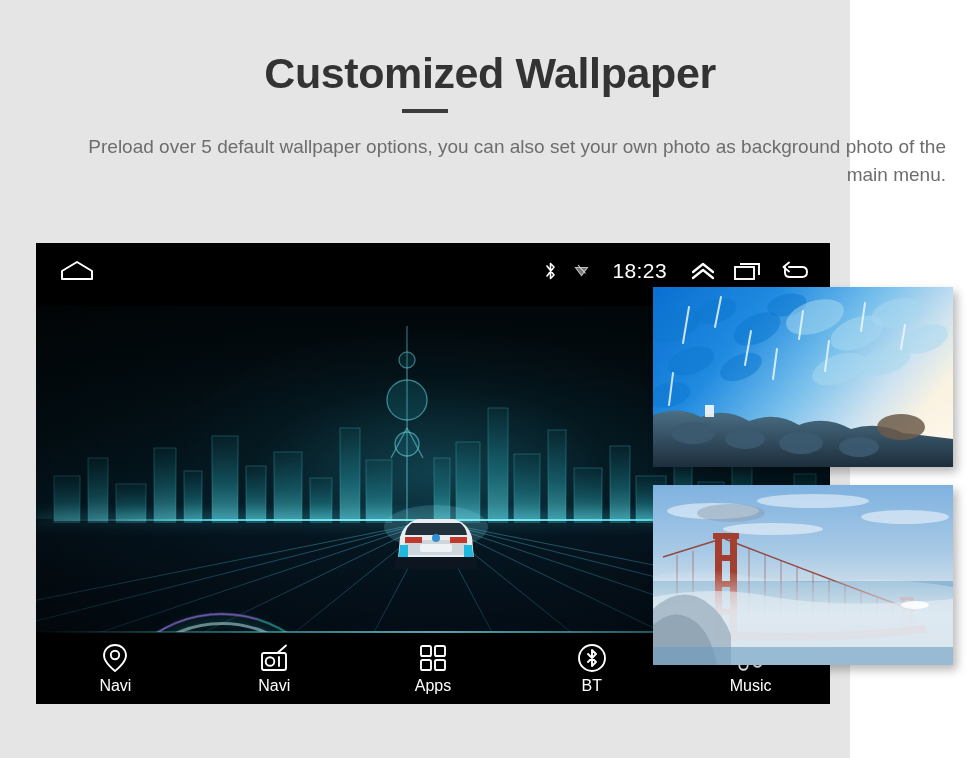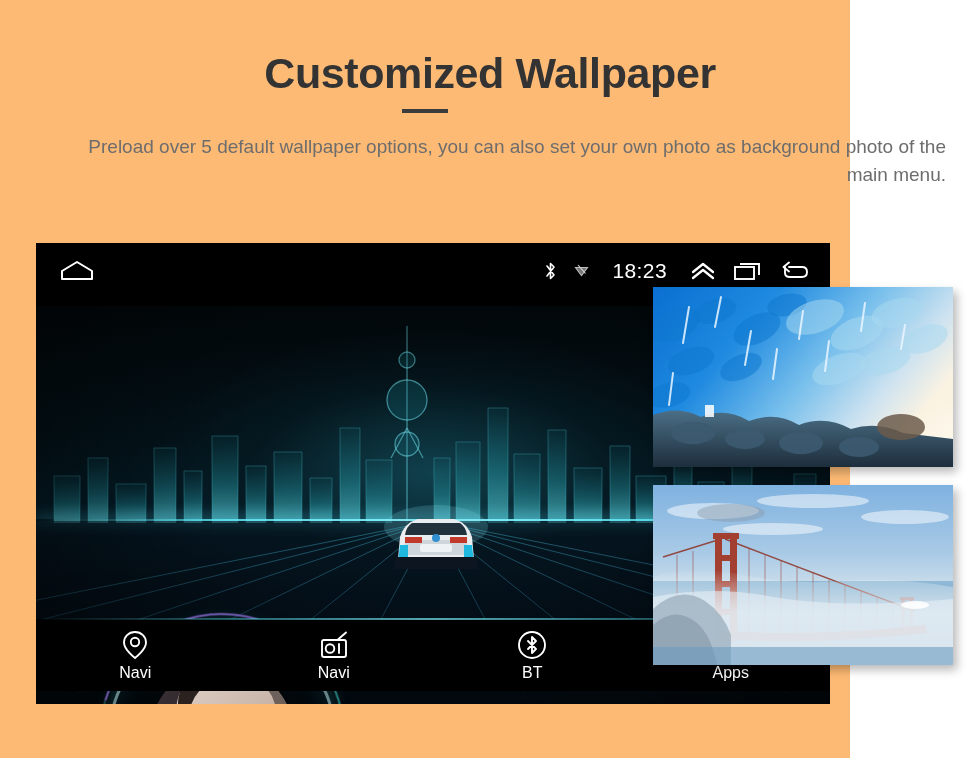--- a/index.html
+++ b/index.html
@@ -9,21 +9,21 @@
     height: 758px;
     background: #ffffff;
     font-family: "Liberation Sans", sans-serif;
     overflow: hidden;
   }
 
   #page {
     position: relative;
     width: 850px;
     height: 758px;
-    background: #fdba74;
+    background: #e5e5e5;
   }
 
   
   .page-title {
     position: absolute;
     top: 50px;
     left: 0;
     width: 980px;
     text-align: center;
     font-size: 43px;
@@ -203,21 +203,21 @@
     color: #ffffff;
     font-size: 23px;
     z-index: 18;
     letter-spacing: 0.5px;
   }
 
   
   .dock {
     position: absolute;
     left: 0;
-    bottom: 13px;
+    bottom: 0;
     width: 794px;
     height: 72px;
     background: #000000;
     display: flex;
     align-items: center;
     z-index: 30;
   }
   .dock-top-glow {
     position: absolute;
     left: 0; top: -1px;
@@ -462,39 +462,49 @@
             <line x1="20" y1="14" x2="20" y2="23" stroke="#ffffff" stroke-width="1.9" stroke-linecap="round"></line>
             <line x1="19" y1="9.5" x2="27" y2="2.5" stroke="#ffffff" stroke-width="1.9" stroke-linecap="round"></line>
           </svg>
         </span>
         <span class="dock-label">Navi</span>
       </div>
 
       <div class="dock-item">
         <span>
           <svg class="dock-icon" width="30" height="30" viewBox="0 0 30 30">
-            <circle cx="15" cy="15" r="13" fill="none" stroke="#ffffff" stroke-width="1.9"></circle>
-            <path d="M11 11 L19 19 L15 23 L15 7 L19 11 L11 19" fill="none" stroke="#ffffff" stroke-width="1.9" stroke-linejoin="round" stroke-linecap="round"></path>
-          </svg>
-        </span>
-        <span class="dock-label">BT</span>
-      </div>
-
-      <div class="dock-item">
-        <span>
-          <svg class="dock-icon" width="30" height="30" viewBox="0 0 30 30">
             <rect x="3" y="3" width="10" height="10" rx="1.6" fill="none" stroke="#ffffff" stroke-width="1.9"></rect>
             <rect x="17" y="3" width="10" height="10" rx="1.6" fill="none" stroke="#ffffff" stroke-width="1.9"></rect>
             <rect x="3" y="17" width="10" height="10" rx="1.6" fill="none" stroke="#ffffff" stroke-width="1.9"></rect>
             <rect x="17" y="17" width="10" height="10" rx="1.6" fill="none" stroke="#ffffff" stroke-width="1.9"></rect>
           </svg>
         </span>
         <span class="dock-label">Apps</span>
       </div>
 
+      <div class="dock-item">
+        <span>
+          <svg class="dock-icon" width="30" height="30" viewBox="0 0 30 30">
+            <circle cx="15" cy="15" r="13" fill="none" stroke="#ffffff" stroke-width="1.9"></circle>
+            <path d="M11 11 L19 19 L15 23 L15 7 L19 11 L11 19" fill="none" stroke="#ffffff" stroke-width="1.9" stroke-linejoin="round" stroke-linecap="round"></path>
+          </svg>
+        </span>
+        <span class="dock-label">BT</span>
+      </div>
+
+      <div class="dock-item">
+        <span>
+          <svg class="dock-icon" width="30" height="30" viewBox="0 0 30 30">
+            <path d="M11 22 L11 6 L25 3 L25 19" fill="none" stroke="#ffffff" stroke-width="1.9" stroke-linejoin="round"></path>
+            <circle cx="7.5" cy="22.5" r="4.2" fill="none" stroke="#ffffff" stroke-width="1.9"></circle>
+            <circle cx="21.5" cy="19.5" r="4.2" fill="none" stroke="#ffffff" stroke-width="1.9"></circle>
+          </svg>
+        </span>
+        <span class="dock-label">Music</span>
+      </div>
 
     </div>
   </div>
 
   <div class="wp-thumb wp-ice">
     <svg viewBox="0 0 300 180" preserveAspectRatio="none">
       <defs>
         <linearGradient id="iceBase" x1="0" y1="0" x2="1" y2="0.5">
           <stop offset="0%" stop-color="#0a6fd1"></stop>
           <stop offset="34%" stop-color="#1f8ae0"></stop>

